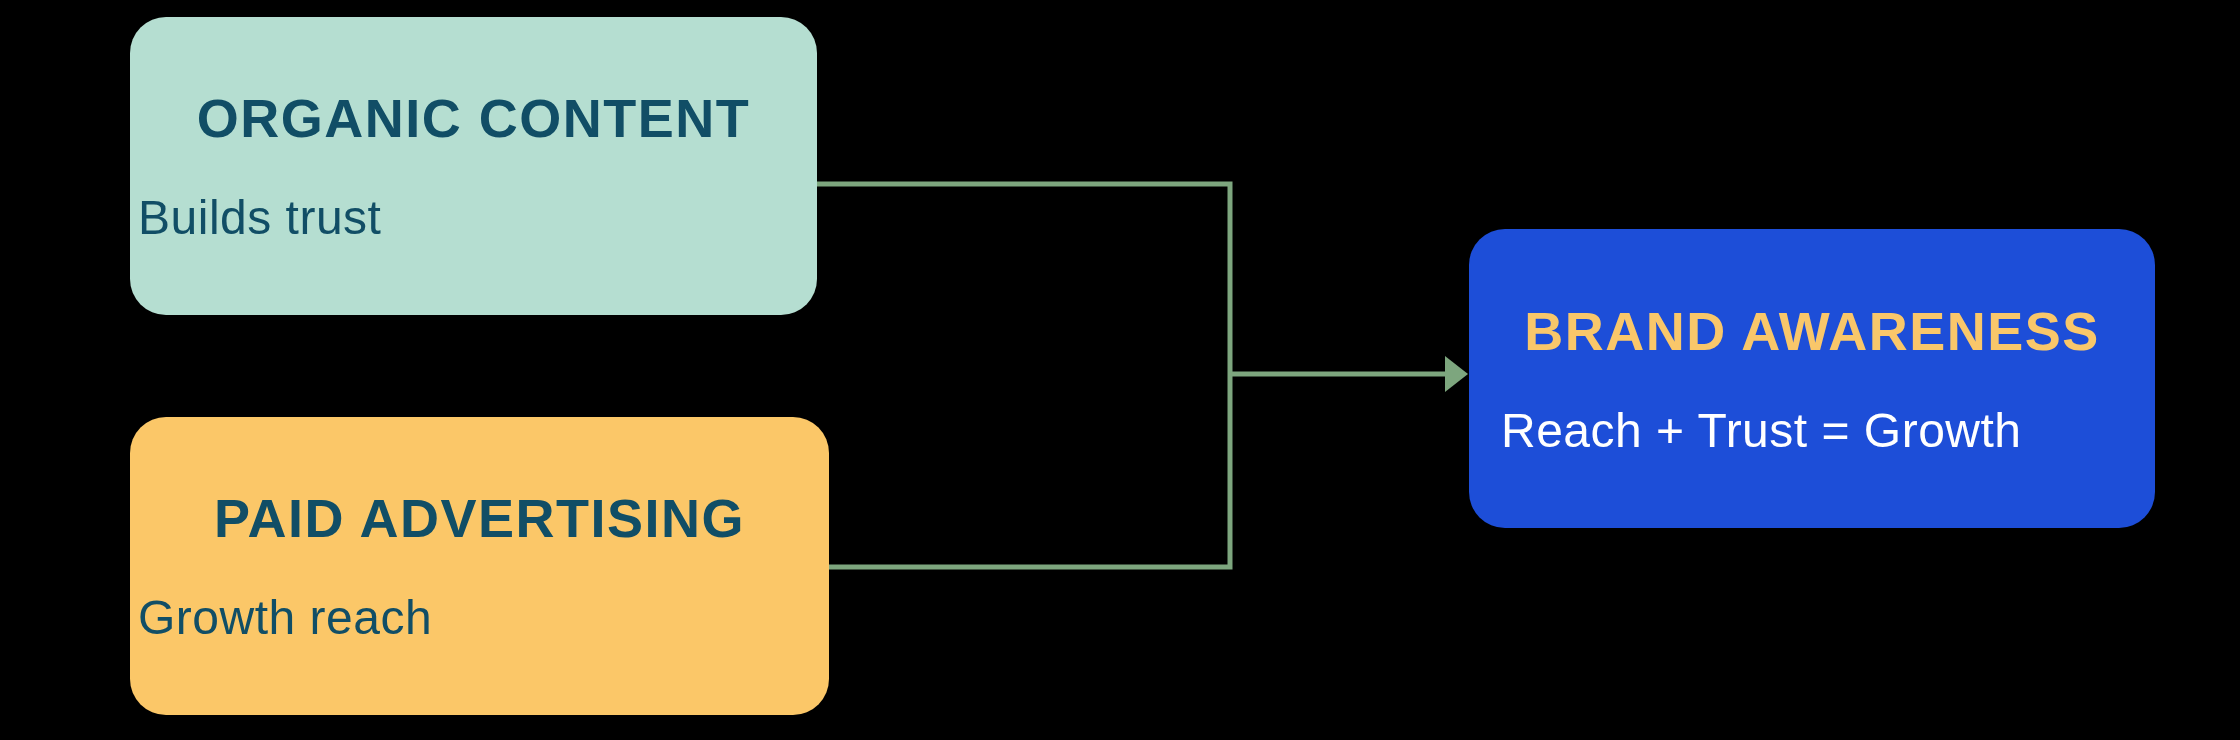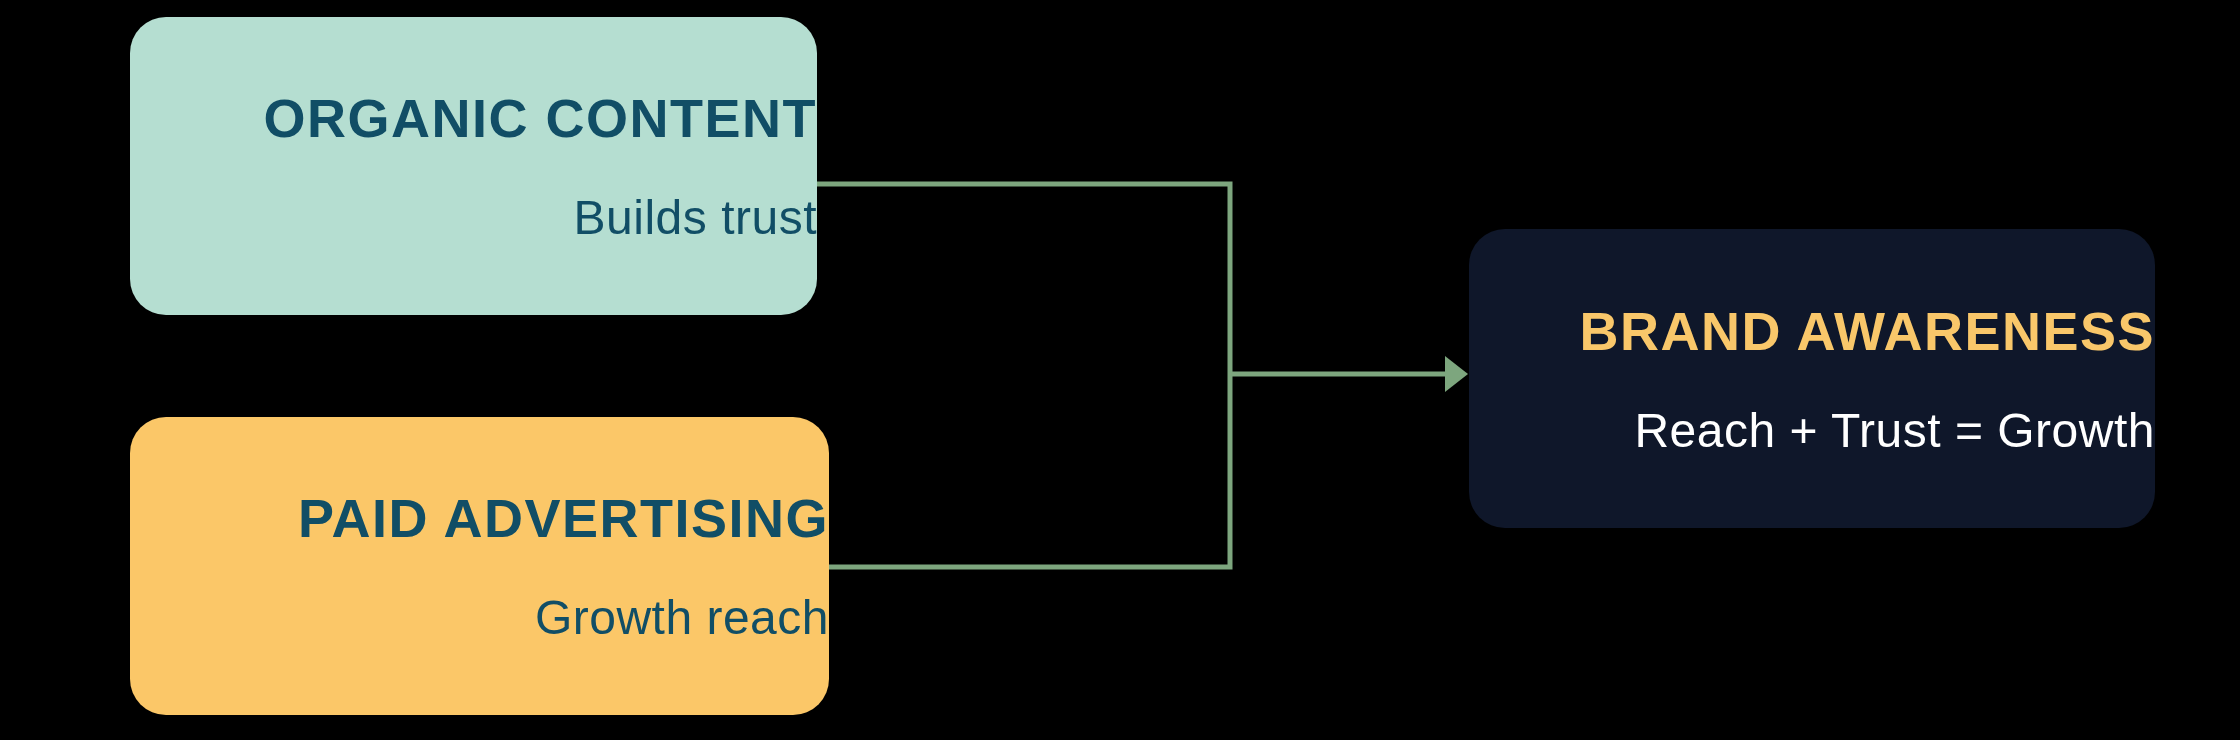--- a/index.html
+++ b/index.html
@@ -36,34 +36,34 @@
   .node {
     position: absolute;
     border-radius: 36px;
   }
   .node-title {
     position: absolute;
     top: 34%;
     left: 0;
     right: 0;
     transform: translateY(-50%);
-    text-align: right;
+    text-align: center;
     font-size: 54px;
     font-weight: 700;
     letter-spacing: 1.5px;
     line-height: 1;
     white-space: nowrap;
   }
   .node-subtitle {
     position: absolute;
     top: 67.5%;
     left: 8px;
     right: 0;
     transform: translateY(-50%);
-    text-align: right;
+    text-align: left;
     font-size: 48px;
     font-weight: 400;
     letter-spacing: 0.5px;
     line-height: 1;
     white-space: nowrap;
   }
   .node-organic {
     left: 130px;
     top: 17px;
     width: 687px;
@@ -84,21 +84,21 @@
   }
   .node-paid .node-title,
   .node-paid .node-subtitle {
     color: #114e66;
   }
   .node-brand {
     left: 1469px;
     top: 229px;
     width: 686px;
     height: 299px;
-    background: #0f172a;
+    background: #1d4ed8;
   }
   .node-brand .node-title {
     color: #f9c76a;
   }
   .node-brand .node-subtitle {
     color: #ffffff;
     margin-left: 24px;
   }
 </style>
 </head>

